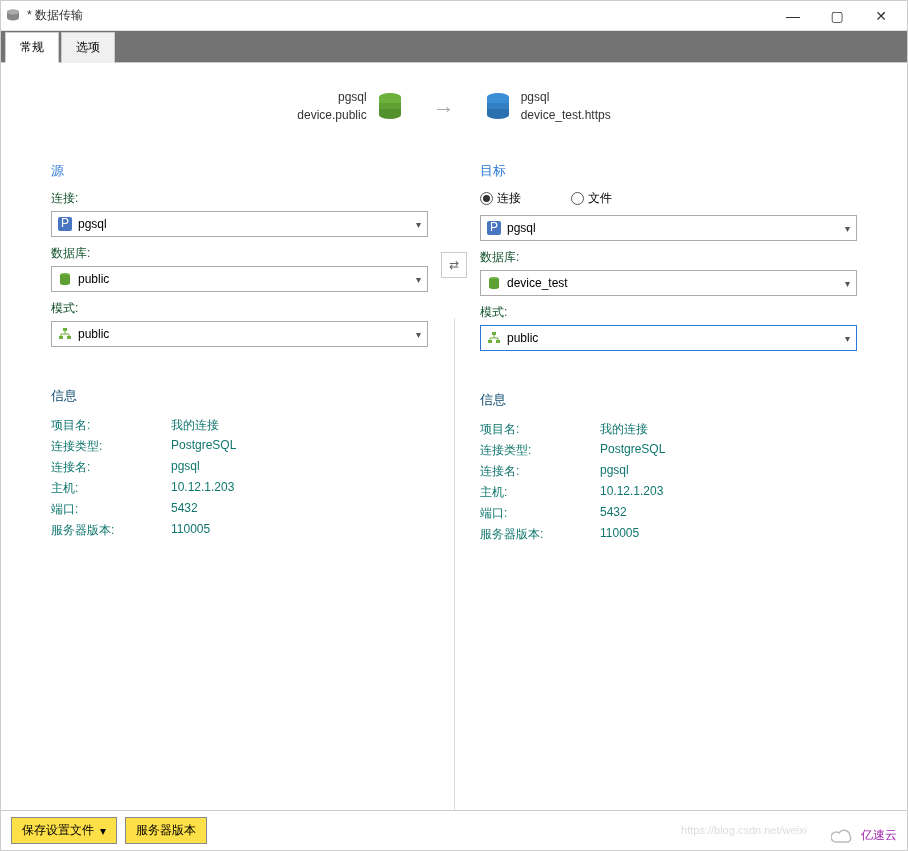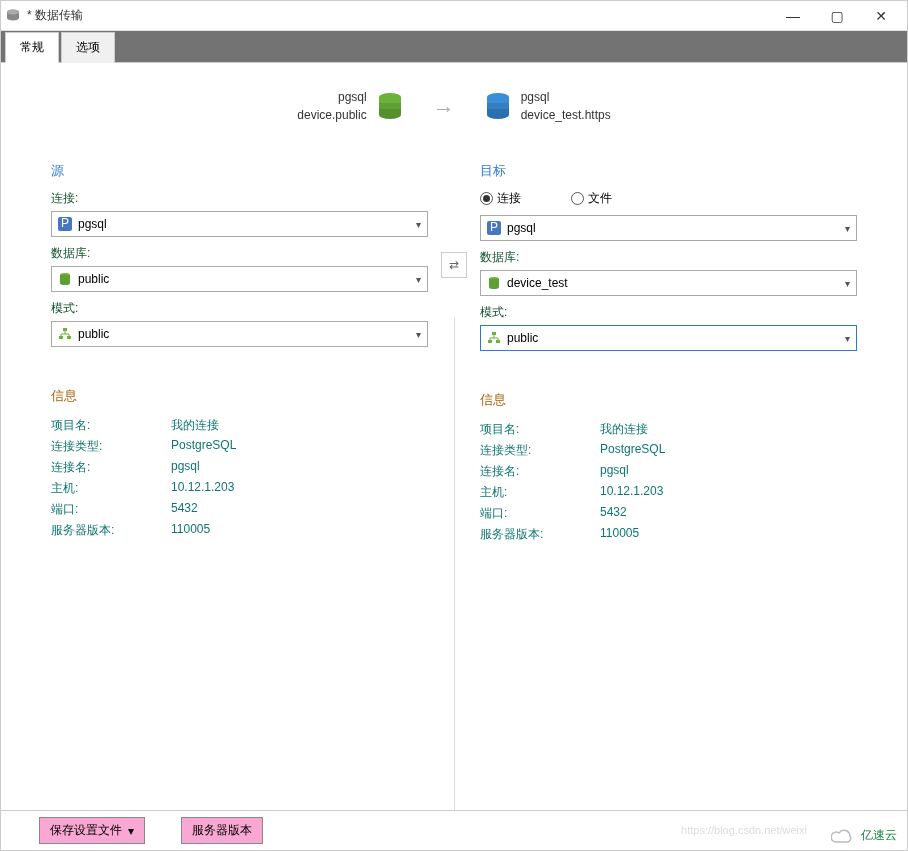--- a/index.html
+++ b/index.html
@@ -189,21 +189,21 @@
       align-items: center;
       justify-content: center;
     }
     .vline {
       width: 1px;
       background: #ddd;
       flex: 1;
       margin-top: 40px;
     }
     .info-title {
-      color: #a16207;
+      color: #0c4a6e;
       font-size: 13px;
       margin-top: 40px;
       margin-bottom: 12px;
     }
     .info-row {
       display: flex;
       margin-bottom: 4px;
       color: #0f766e;
     }
     .info-key { width: 120px; }
@@ -215,31 +215,30 @@
       gap: 8px;
       background: #fff;
     }
     .footer-btn {
       border: 1px solid #888;
       padding: 4px 10px;
       display: flex;
       align-items: center;
       gap: 6px;
       cursor: pointer;
-      background: #f9a8d4;
-      margin-left: 28px;
+      background: #fde047;
     }
     .watermark {
       position: absolute;
       right: 10px;
       bottom: 6px;
       display: flex;
       align-items: flex-end;
       gap: 8px;
-      color: #15803d;
+      color: #a21caf;
       font-size: 14px;
     }
     .watermark-url {
       position: absolute;
       right: 100px;
       bottom: 14px;
       color: #ddd;
       font-size: 11px;
     }
   </style>

